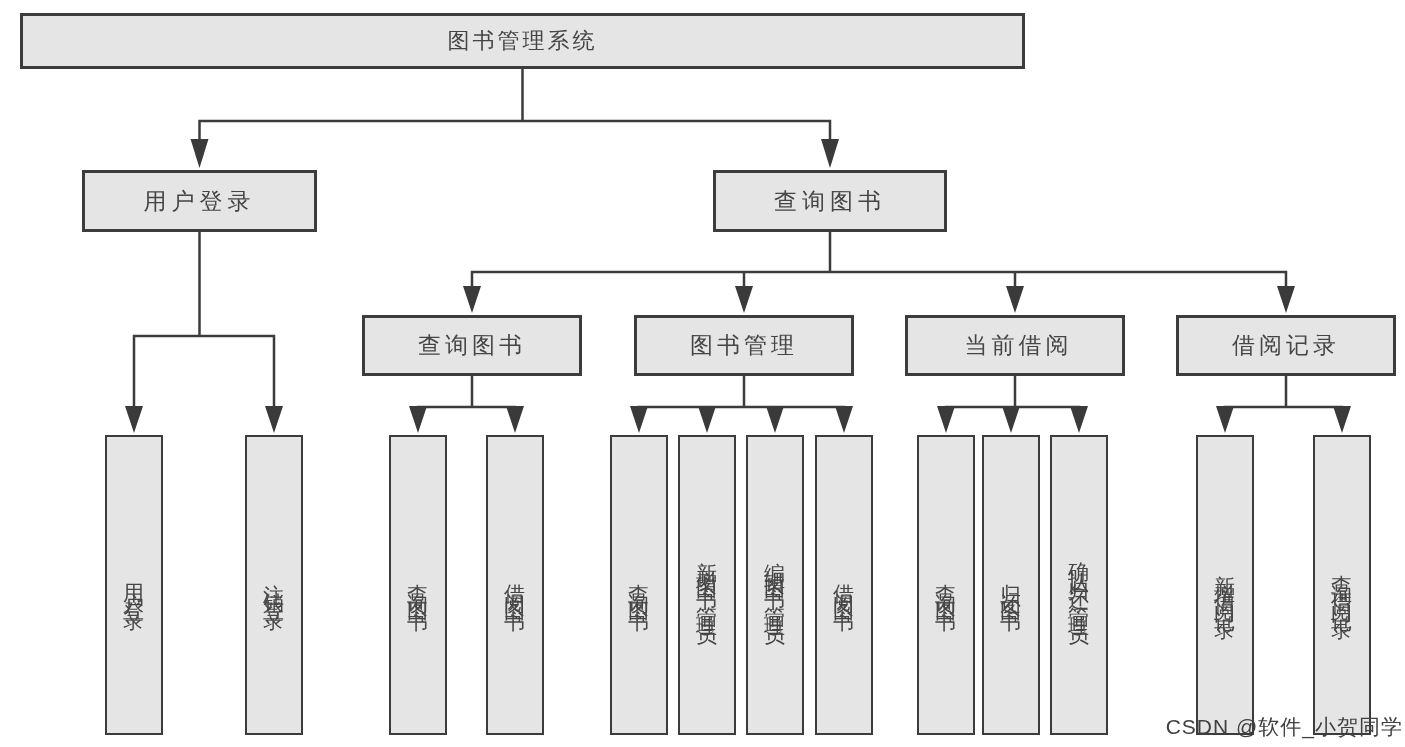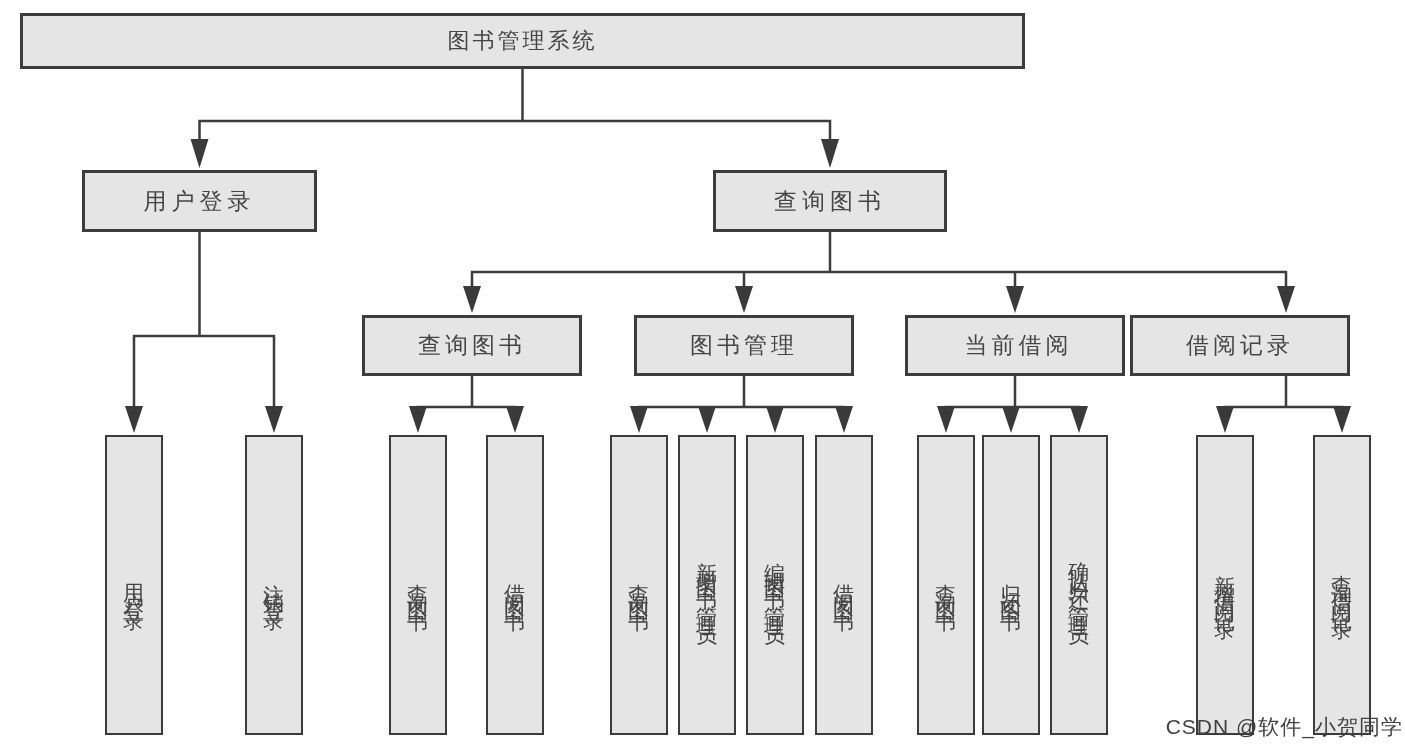--- a/index.html
+++ b/index.html
@@ -109,21 +109,21 @@
 
   <div class="box lvl3" style="left:362px;">
     <span>查询图书</span>
   </div>
   <div class="box lvl3" style="left:634px;">
     <span>图书管理</span>
   </div>
   <div class="box lvl3" style="left:905px;padding-left:7px;">
     <span>当前借阅</span>
   </div>
-  <div class="box lvl3" style="left:1130px;">
+  <div class="box lvl3" style="left:1176px;">
     <span>借阅记录</span>
   </div>
 
   <div class="box leaf" style="left:105px;">
     <span class="vtext">用户登录</span>
   </div>
   <div class="box leaf" style="left:245px;">
     <span class="vtext">注销登录</span>
   </div>
 

